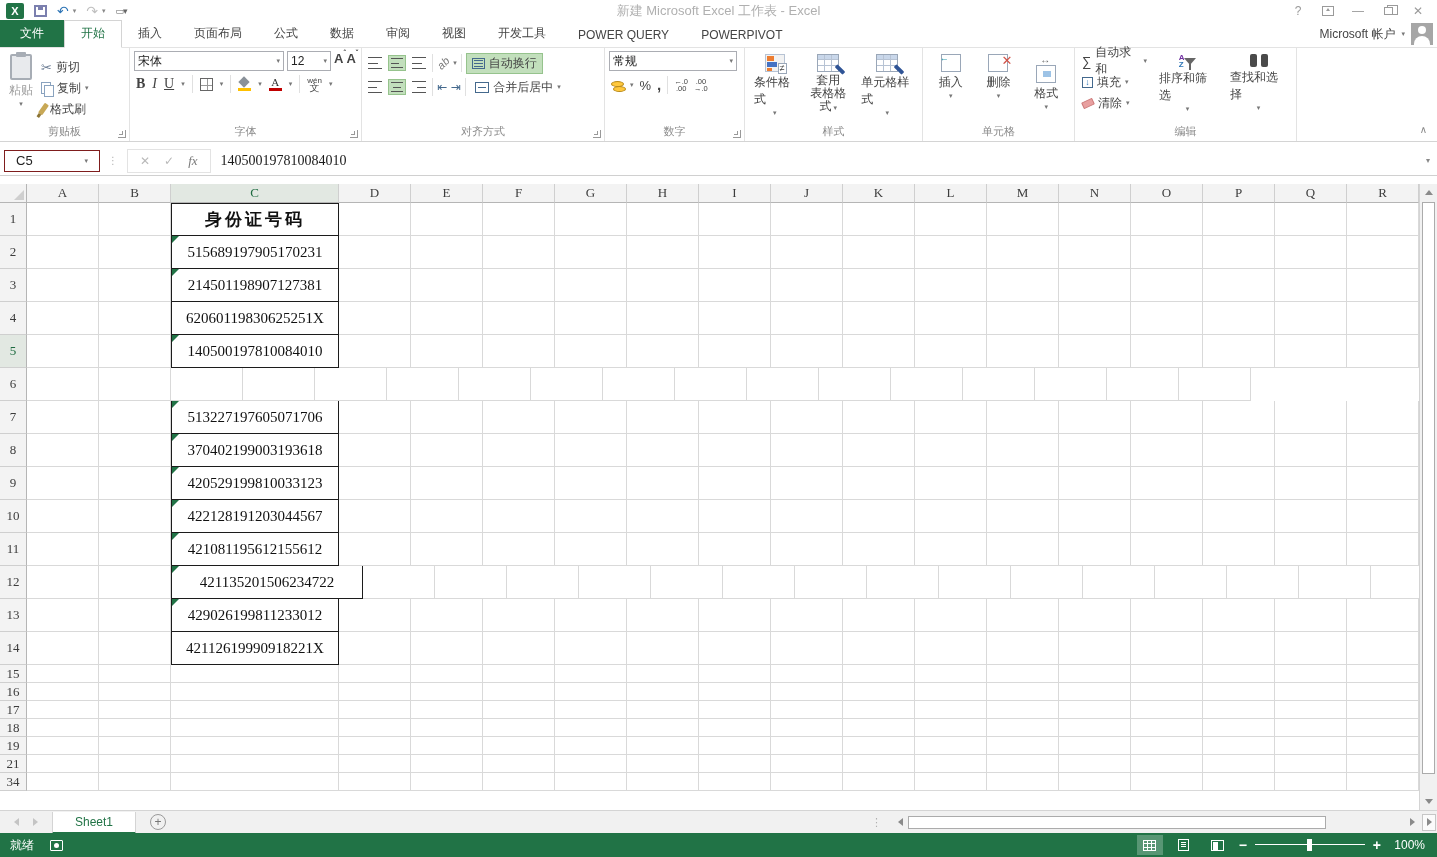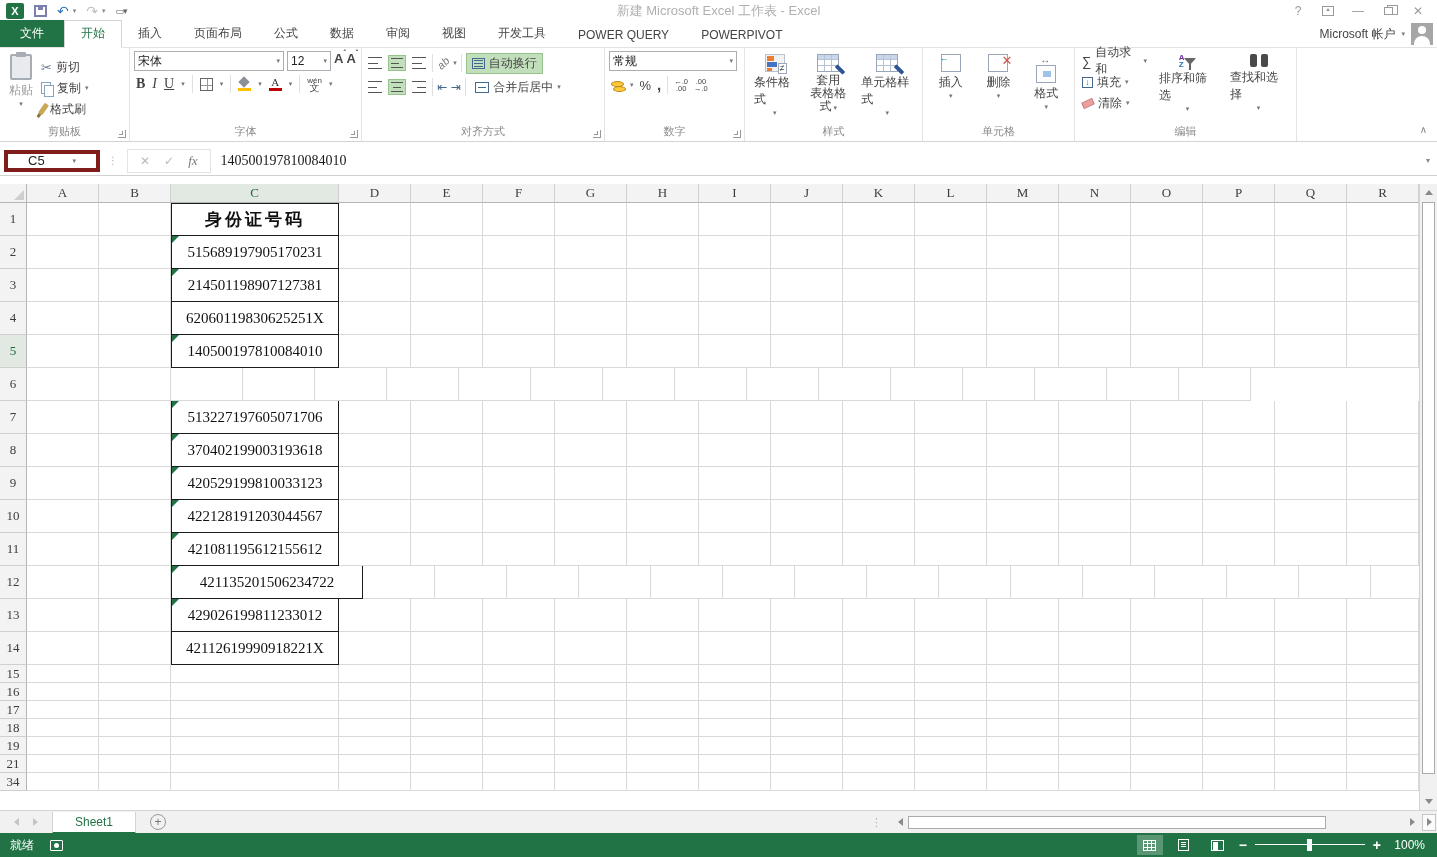--- a/index.html
+++ b/index.html
@@ -140,21 +140,21 @@
   .az-letters .a { color:#7030a0; } .az-letters .z { color:#2e75b6; }
   .funnel { width:0; height:0; border-left:6px solid transparent; border-right:6px solid transparent; border-top:7px solid #666; position:relative; }
   .funnel::after { content:""; position:absolute; left:-1px; top:-1px; width:2px; height:6px; background:#666; }
   .binoc { width:18px; height:13px; position:relative; }
   .binoc::before, .binoc::after { content:""; position:absolute; top:0; width:7px; height:13px; background:#4a4a4a; border-radius:2px; }
   .binoc::before { left:0; } .binoc::after { right:0; }
   .collapse-chev { position:absolute; right:10px; bottom:6px; color:#888; font-size:10px; }
 
   
   .fbar { position:absolute; top:146px; left:0; right:0; height:30px; background:#fff; border-bottom:1px solid #d0d0d0; display:flex; align-items:center; }
-  .namebox { width:96px; height:22px; margin-left:4px; border:4px solid #7f1d1d; display:flex; align-items:center; justify-content:space-between; padding:0 20px; font-size:13px; color:#222; font-family:"Liberation Sans",sans-serif; }
+  .namebox { width:96px; height:22px; margin-left:4px; border:1px solid #7f1d1d; display:flex; align-items:center; justify-content:space-between; padding:0 11px; font-size:13px; color:#222; font-family:"Liberation Sans",sans-serif; }
   .fbar-dots { color:#b5b5b5; font-size:10px; margin:0 8px; letter-spacing:1px; }
   .fbtns { display:flex; align-items:center; gap:14px; border:1px solid #e3e3e3; height:24px; padding:0 12px; }
   .fx-x { color:#b9b9b9; font-size:12px; }
   .fx-check { color:#b9b9b9; font-size:12px; }
   .fx-fx { color:#7a7a7a; font-family:"Liberation Serif",serif; font-style:italic; font-size:13px; }
   .fvalue { flex:1; font-family:"Liberation Serif","DejaVu Serif",serif; font-size:14px; color:#1a1a1a; padding-left:10px; }
   .fbar-end { width:18px; text-align:center; color:#888; font-size:8px; }
 
   
   .gridwrap { position:absolute; top:184px; left:0; width:1419px; height:626px; overflow:hidden; background:#fff; }

